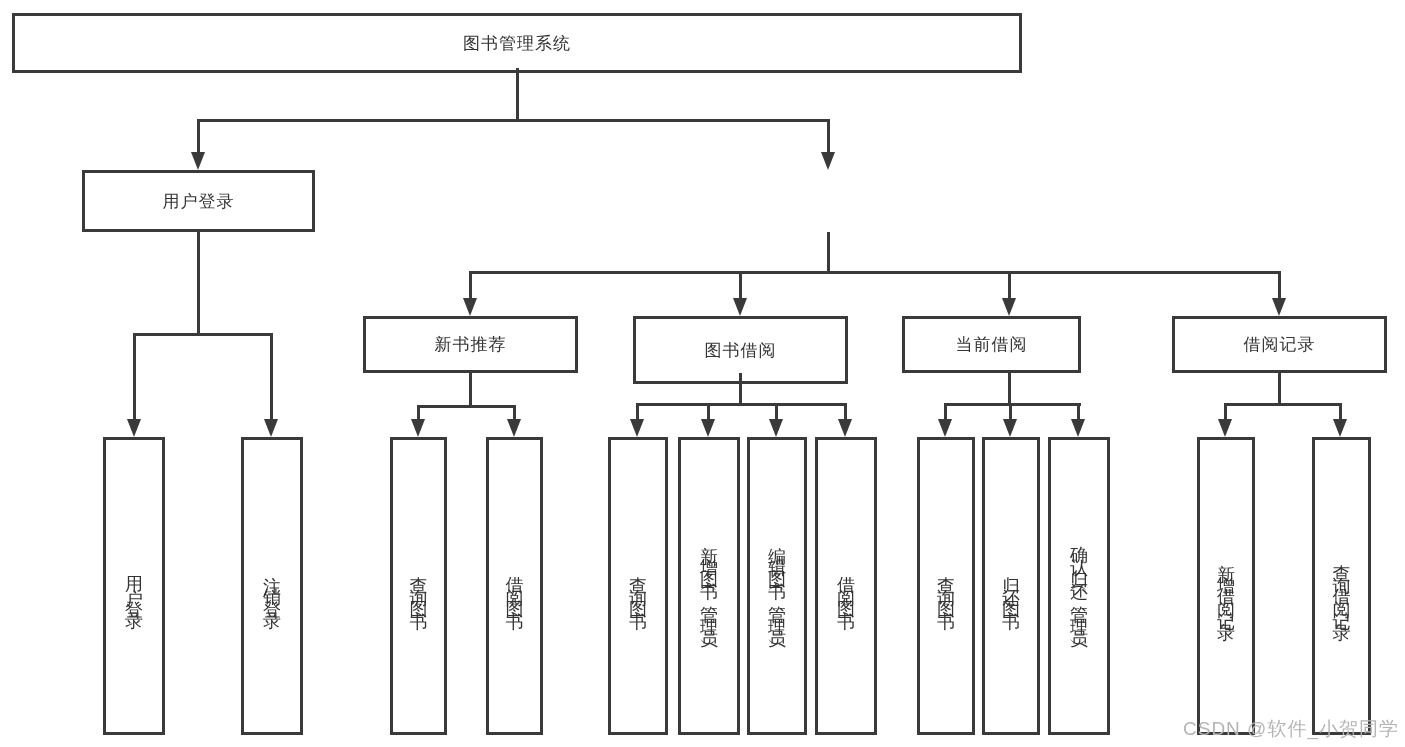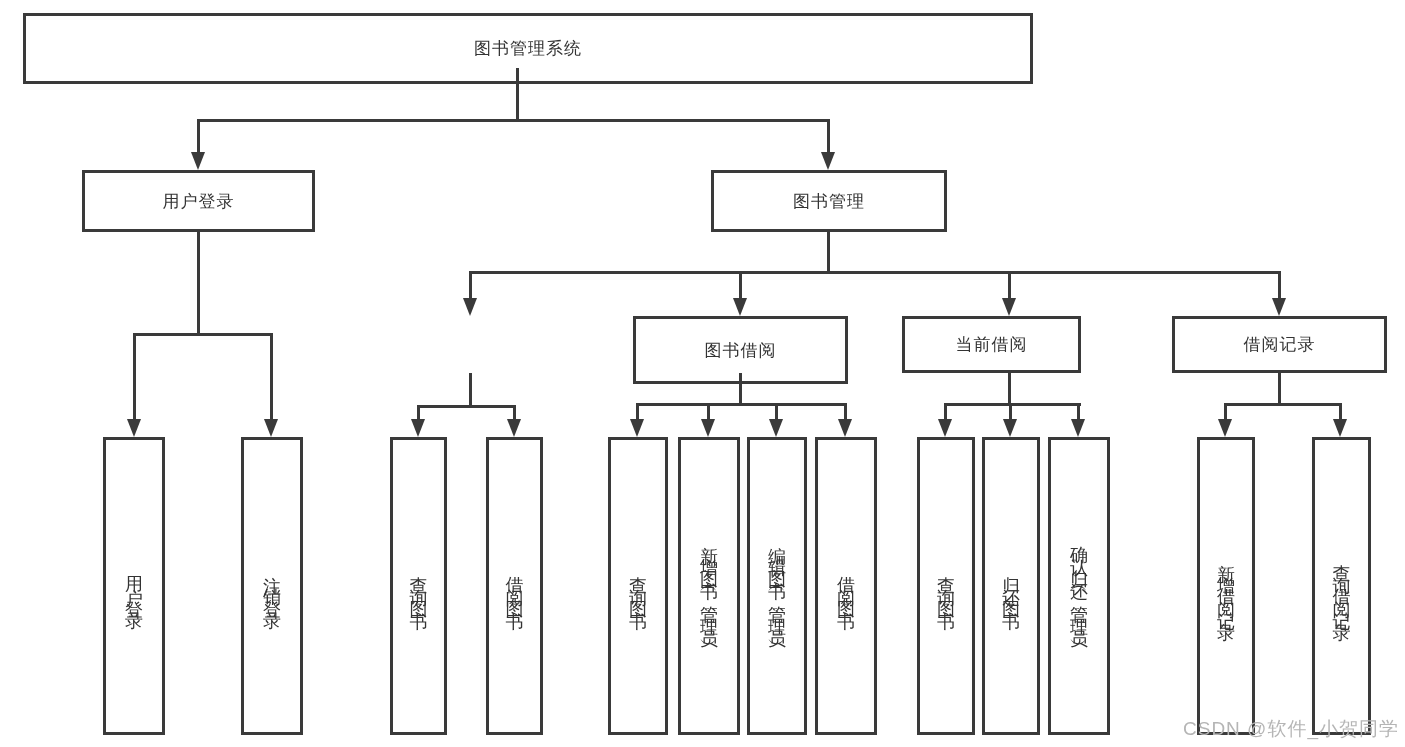--- a/index.html
+++ b/index.html
@@ -33,31 +33,31 @@
     position:absolute; font-size:19px; color:var(--wm); letter-spacing:1px;
     white-space:nowrap;
     text-align:right;
   }
 </style>
 </head>
 <body>
 
 <div id="canvas">
 
-  <div class="box" style="left:23px;top:13px;width:1010px;height:71px;">
+  <div class="box" style="left:12px;top:13px;width:1010px;height:60px;">
     <span>图书管理系统</span>
   </div>
 
   <div class="box" style="left:82px;top:170px;width:233px;height:62px;">
     <span>用户登录</span>
   </div>
-  <div class="box" style="left:711px;top:170px;width:236px;height:62px;">
-    <span>图书管理</span>
+
+  <div class="box" style="left:363px;top:316px;width:215px;height:57px;">
+    <span>新书推荐</span>
   </div>
-
   <div class="box" style="left:633px;top:316px;width:215px;height:68px;">
     <span>图书借阅</span>
   </div>
   <div class="box" style="left:902px;top:316px;width:179px;height:57px;">
     <span>当前借阅</span>
   </div>
   <div class="box" style="left:1172px;top:316px;width:215px;height:57px;font-family:Liberation Serif, serif;">
     <span>借阅记录</span>
   </div>
 

